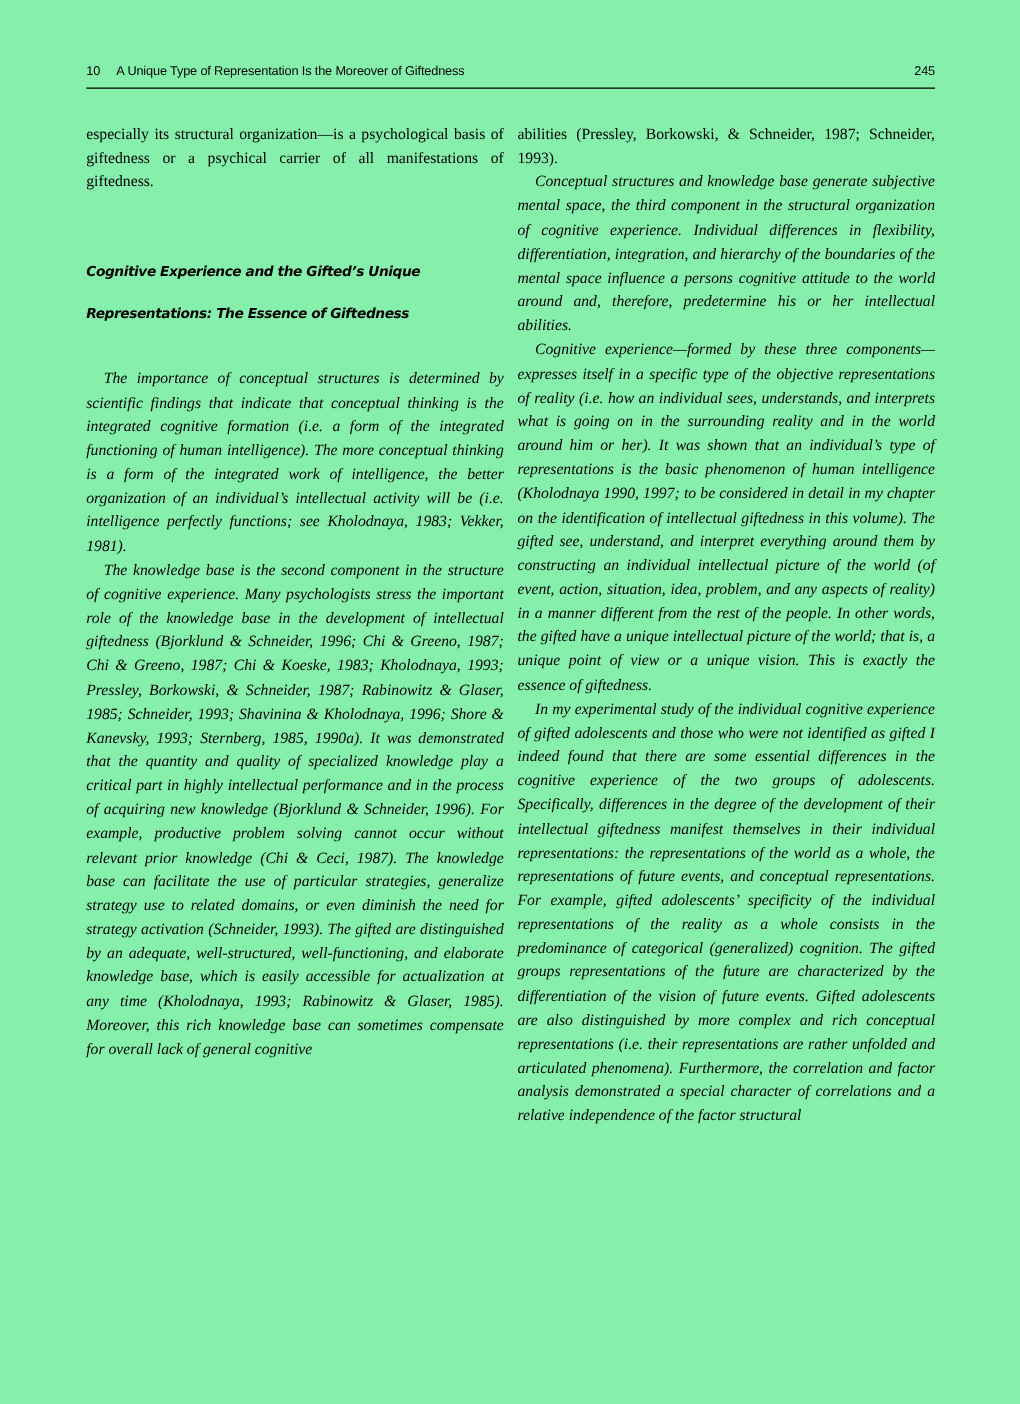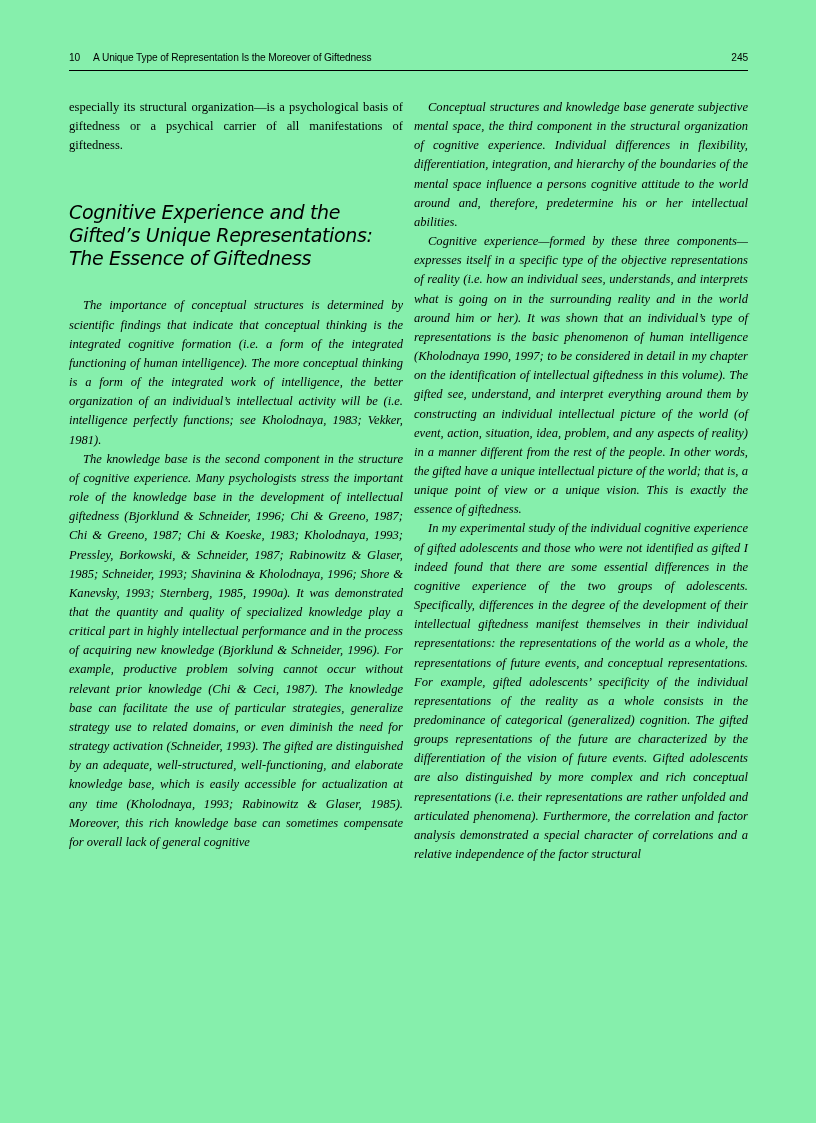--- a/index.html
+++ b/index.html
@@ -91,24 +91,24 @@
     font-style: italic;
   }
   .para.last-flush {
     text-align-last: left;
   }
 
   
   .section-heading {
     margin: 0;
     font-family: "DejaVu Sans", "Liberation Sans", sans-serif;
-    font-weight: normal;
+    font-weight: bold;
     font-style: italic;
-    font-size: 19px;
-    line-height: 23px;
+    font-size: 11px;
+    line-height: 33px;
     letter-spacing: -0.35px;
     color: #000000;
     text-align: left;
   }
   .sp-before-heading { height: 46px; }
   .sp-after-heading  { height: 26px; }
 </style>
 </head>
 <body>
 
@@ -133,19 +133,20 @@
 
       <h2 class="section-heading">Cognitive Experience and the Gifted’s Unique Representations: The Essence of Giftedness</h2>
 
       <div class="sp-after-heading"></div>
 
       <p class="para indent last-flush">The importance of conceptual structures is determined by scientific findings that indicate that conceptual thinking is the integrated cognitive formation (i.e. a form of the integrated functioning of human intelligence). The more conceptual thinking is a form of the integrated work of intelligence, the better organization of an individual’s intellectual activity will be (i.e. intelligence perfectly functions; see Kholodnaya, 1983; Vekker, 1981).</p>
       <p class="para indent">The knowledge base is the second component in the structure of cognitive experience. Many psychologists stress the important role of the knowledge base in the development of intellectual giftedness (Bjorklund &amp; Schneider, 1996; Chi &amp; Greeno, 1987; Chi &amp; Greeno, 1987; Chi &amp; Koeske, 1983; Kholodnaya, 1993; Pressley, Borkowski, &amp; Schneider, 1987; Rabinowitz &amp; Glaser, 1985; Schneider, 1993; Shavinina &amp; Kholodnaya, 1996; Shore &amp; Kanevsky, 1993; Sternberg, 1985, 1990a). It was demonstrated that the quantity and quality of specialized knowledge play a critical part in highly intellectual performance and in the process of acquiring new knowledge (Bjorklund &amp; Schneider, 1996). For example, productive problem solving cannot occur without relevant prior knowledge (Chi &amp; Ceci, 1987). The knowledge base can facilitate the use of particular strategies, generalize strategy use to related domains, or even diminish the need for strategy activation (Schneider, 1993). The gifted are distinguished by an adequate, well-structured, well-functioning, and elaborate knowledge base, which is easily accessible for actualization at any time (Kholodnaya, 1993; Rabinowitz &amp; Glaser, 1985). Moreover, this rich knowledge base can sometimes compensate for overall lack of general cognitive</p>
     </div>
 
     <div class="col">
+      <p class="para last-flush">abilities (Pressley, Borkowski, &amp; Schneider, 1987; Schneider, 1993).</p>
       <p class="para indent last-flush">Conceptual structures and knowledge base generate subjective mental space, the third component in the structural organization of cognitive experience. Individual differences in flexibility, differentiation, integration, and hierarchy of the boundaries of the mental space influence a persons cognitive attitude to the world around and, therefore, predetermine his or her intellectual abilities.</p>
       <p class="para indent last-flush">Cognitive experience—formed by these three components—expresses itself in a specific type of the objective representations of reality (i.e. how an individual sees, understands, and interprets what is going on in the surrounding reality and in the world around him or her). It was shown that an individual’s type of representations is the basic phenomenon of human intelligence (Kholodnaya 1990, 1997; to be considered in detail in my chapter on the identification of intellectual giftedness in this volume). The gifted see, understand, and interpret everything around them by constructing an individual intellectual picture of the world (of event, action, situation, idea, problem, and any aspects of reality) in a manner different from the rest of the people. In other words, the gifted have a unique intellectual picture of the world; that is, a unique point of view or a unique vision. This is exactly the essence of giftedness.</p>
       <p class="para indent">In my experimental study of the individual cognitive experience of gifted adolescents and those who were not identified as gifted I indeed found that there are some essential differences in the cognitive experience of the two groups of adolescents. Specifically, differences in the degree of the development of their intellectual giftedness manifest themselves in their individual representations: the representations of the world as a whole, the representations of future events, and conceptual representations. For example, gifted adolescents’ specificity of the individual representations of the reality as a whole consists in the predominance of categorical (generalized) cognition. The gifted groups representations of the future are characterized by the differentiation of the vision of future events. Gifted adolescents are also distinguished by more complex and rich conceptual representations (i.e. their representations are rather unfolded and articulated phenomena). Furthermore, the correlation and factor analysis demonstrated a special character of correlations and a relative independence of the factor structural</p>
     </div>
 
   </div>
 </div>
 
 </body></html>

